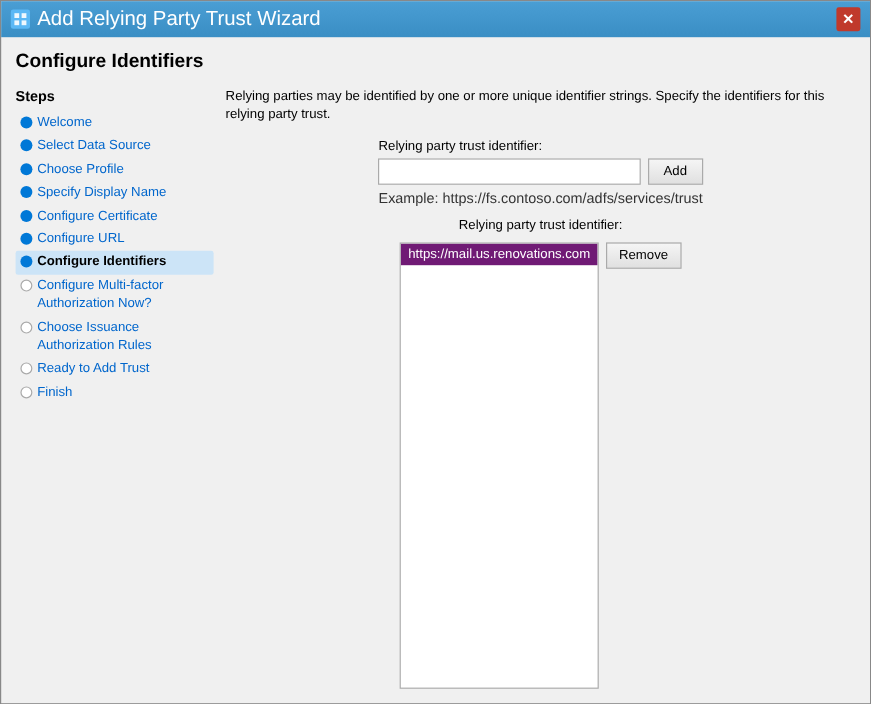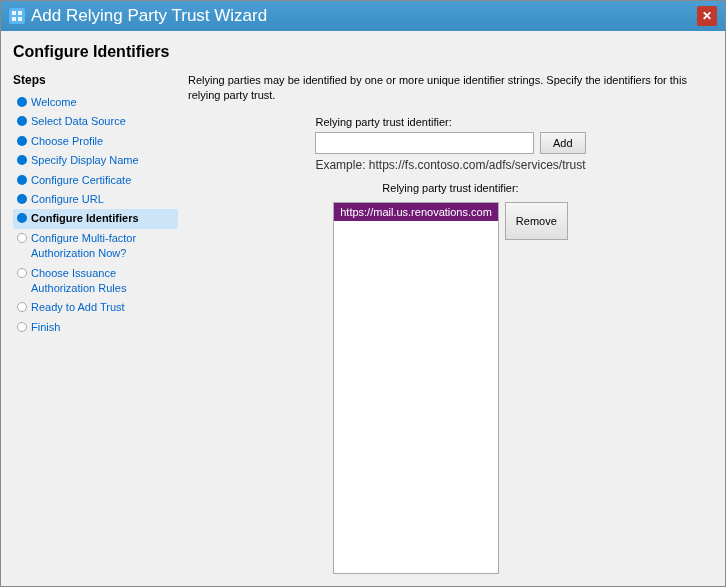--- a/index.html
+++ b/index.html
@@ -203,21 +203,21 @@
       background: #701a75;
       color: white;
     }
     .identifiers-buttons {
       display: flex;
       flex-direction: column;
       gap: 4px;
       padding-top: 0;
     }
     .remove-btn {
-      height: 38px;
+      height: 22px;
       padding: 0 10px;
       border: 1px solid #aaa;
       background: linear-gradient(to bottom, #f5f5f5, #e0e0e0);
       font-size: 11px;
       cursor: pointer;
       color: #000;
     }
     .footer {
       display: flex;
       justify-content: flex-end;

